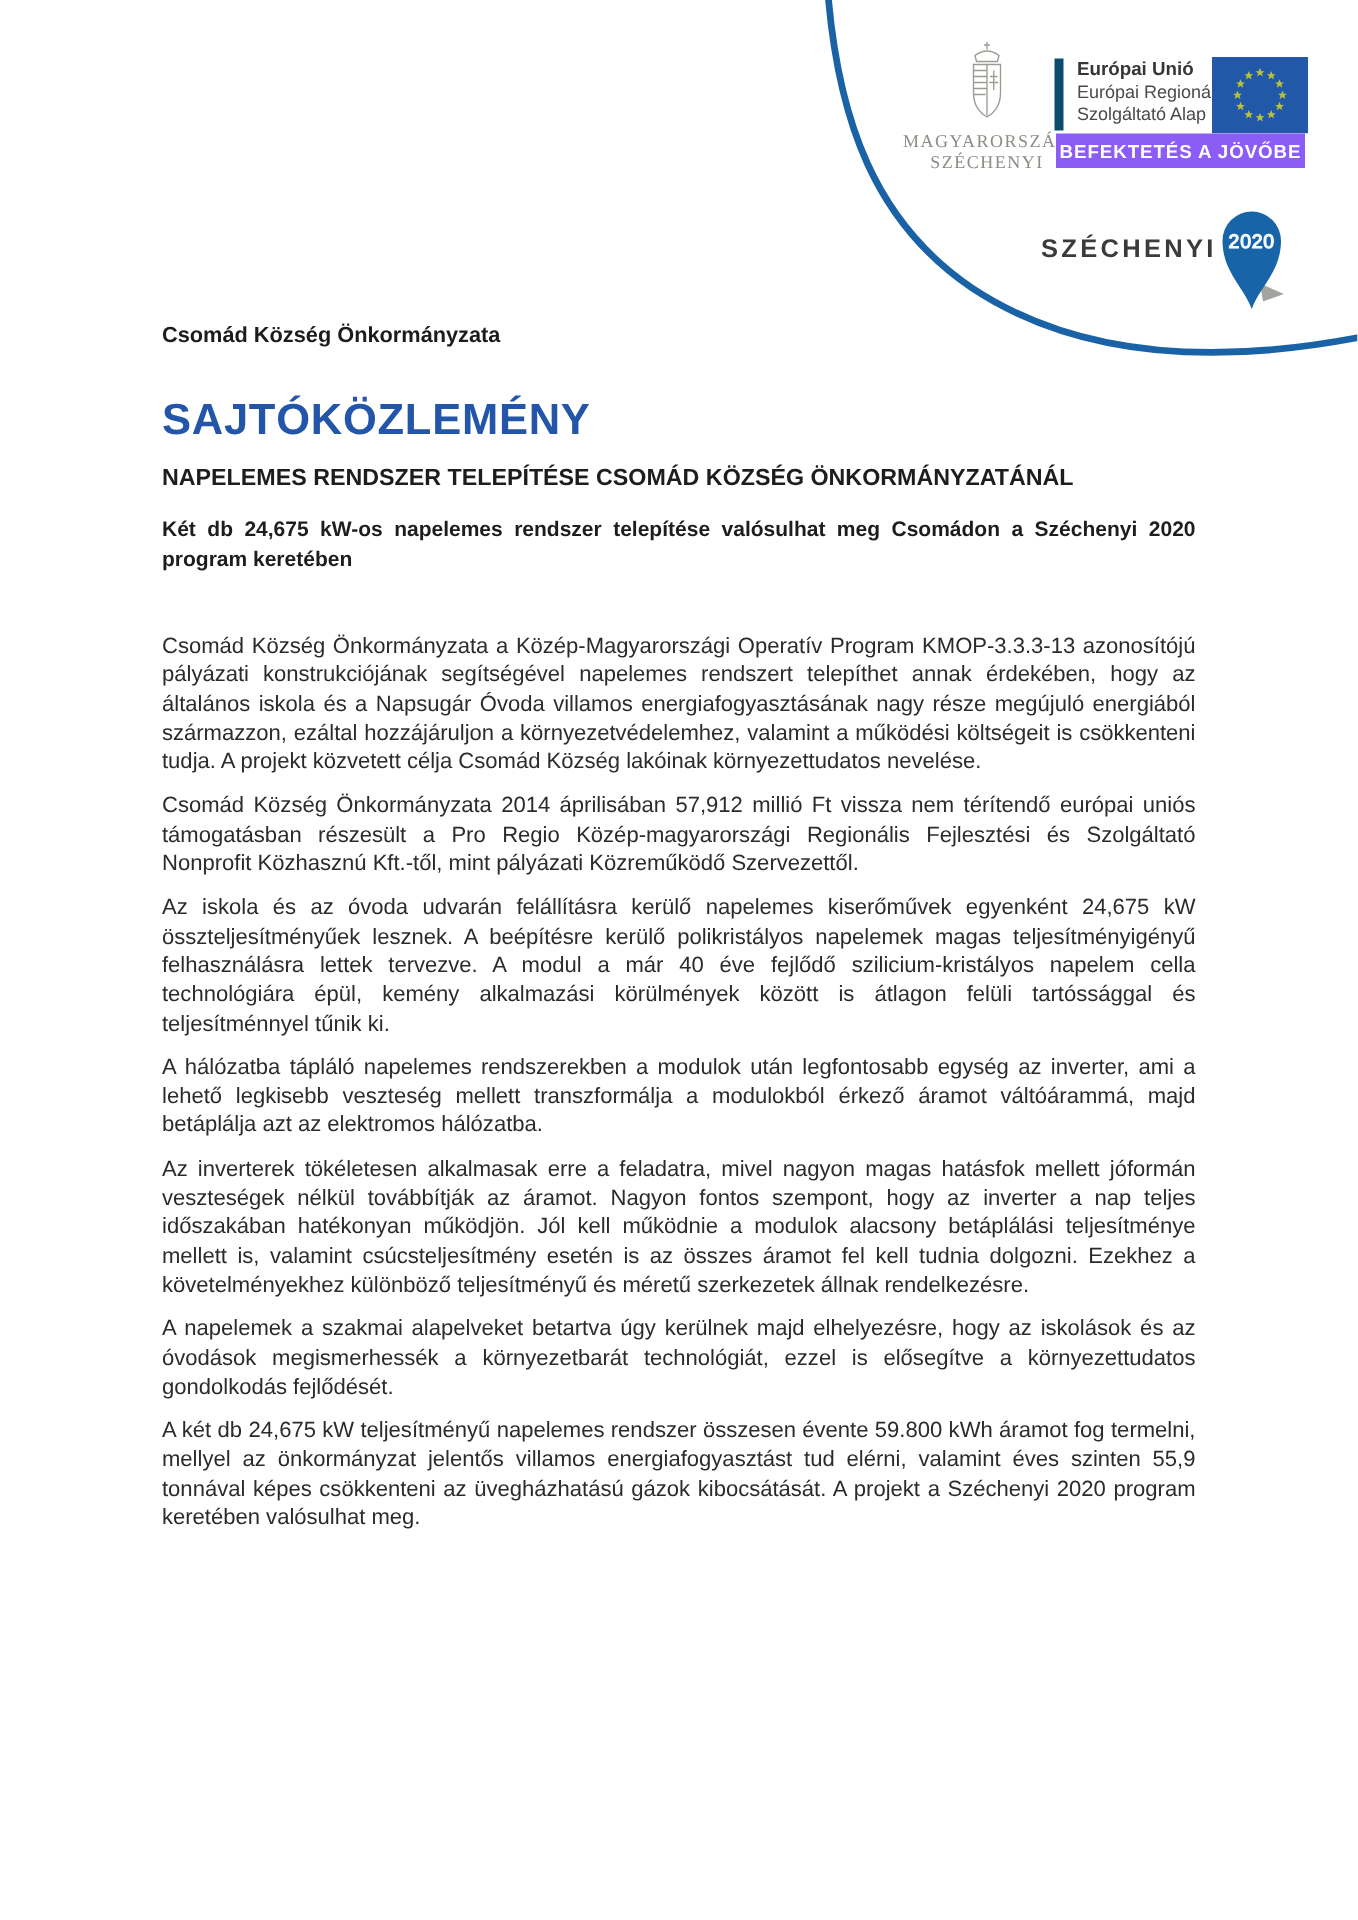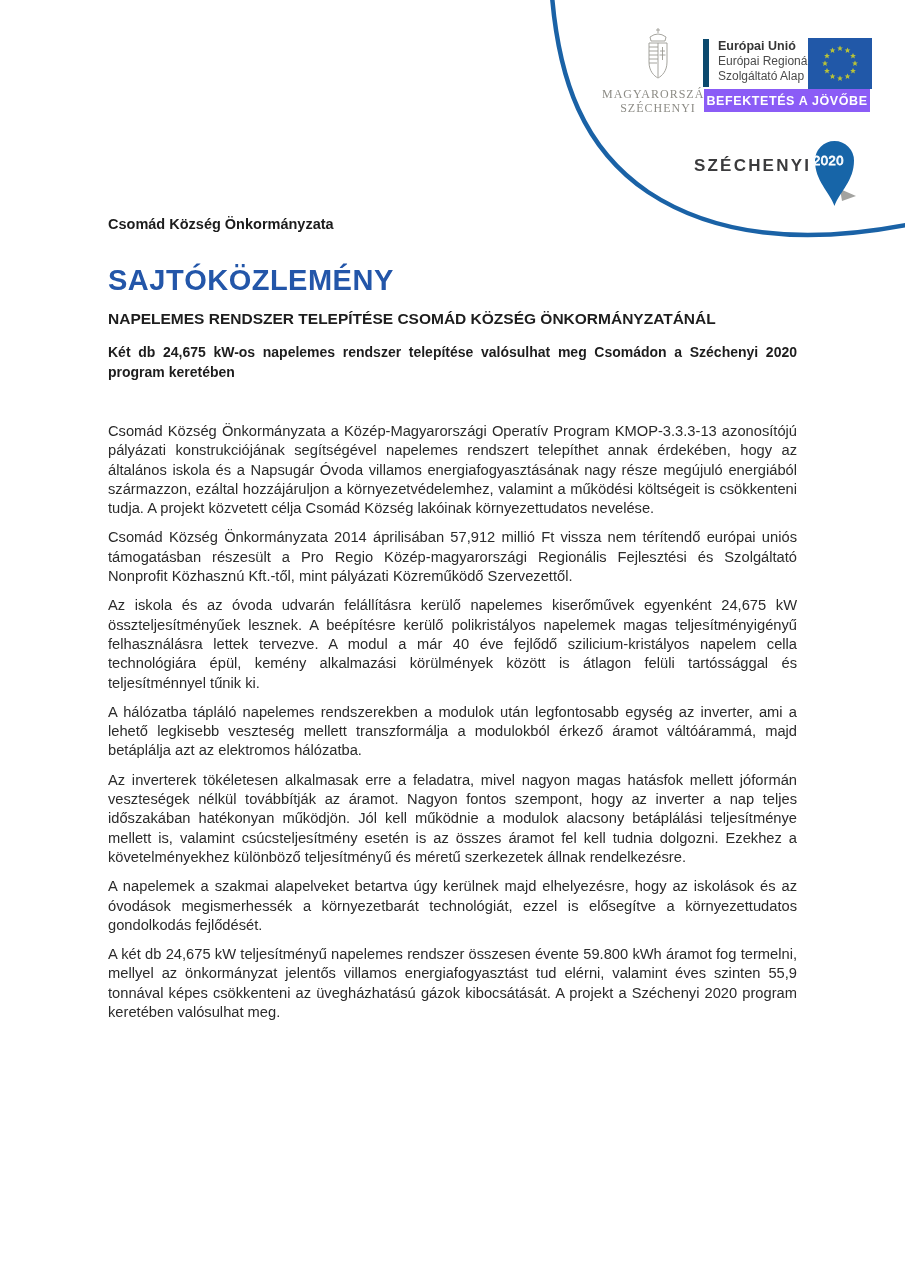--- a/index.html
+++ b/index.html
@@ -31,21 +31,21 @@
   }
 
   
   .sz-text {
     position:absolute; left:694px; top:156px; font-size:17px; font-weight:bold;
     letter-spacing:2.2px; color:#3b3b3d;
   }
   .pin { position:absolute; left:813px; top:139px; width:46px; height:68px; }
   .pin svg { position:absolute; left:0; top:0; }
   .pin-year {
-    position:absolute; left:0; top:14px; width:43px; text-align:left;
+    position:absolute; left:0; top:14px; width:43px; text-align:center;
     font-size:13px; letter-spacing:0.5px; color:#d9e8f6;
     -webkit-text-stroke:0.8px #ffffff;
   }
 
   
   .doc { position:absolute; left:108px; top:196px; width:689px; }
   .date { font-size:14.5px; color:#222222; }
   .org  { font-size:14.5px; font-weight:bold; margin-top:20px; color:#1c1c1c; }
   .title {
     margin:32px 0 0 0; font-size:29px; font-weight:bold; color:#2356a9;

